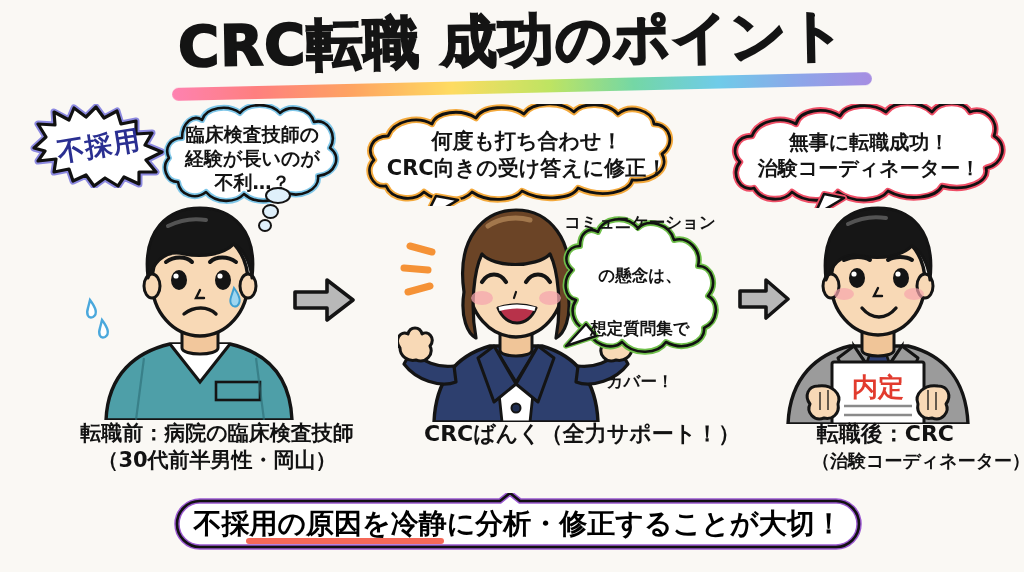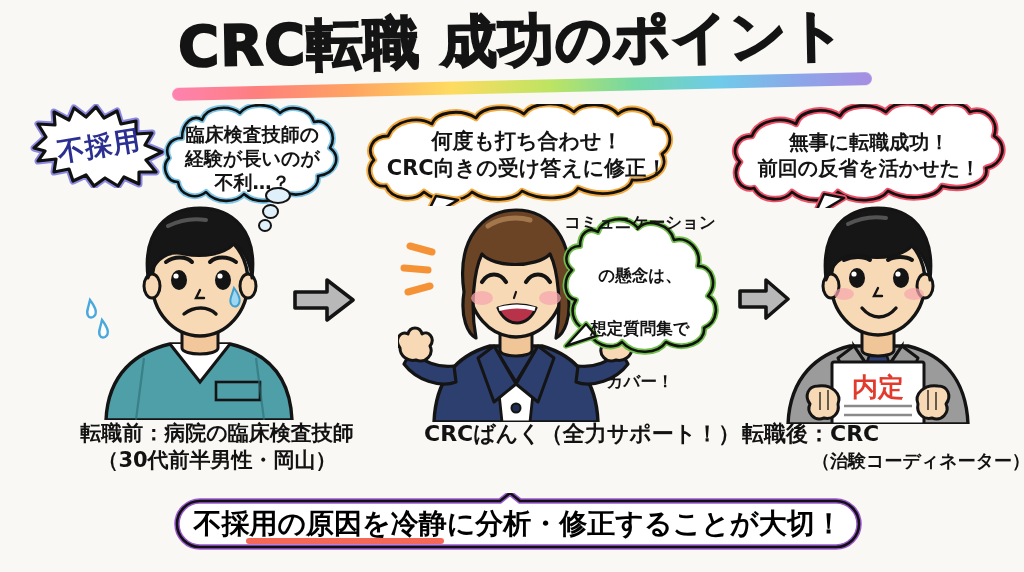--- a/index.html
+++ b/index.html
@@ -157,21 +157,21 @@
   #caption-left   { left: 6px;   top: 420px; width: 380px; }
   #caption-left .cap-line { font-size: 21px; }
   #caption-left .hl { background: #72c7ef; }
   #caption-center { left: 382px; top: 420px; width: 300px; }
   #caption-center .cap-line { font-size: 22px; }
   #caption-center .hl { background: #f5a63c; }
   #caption-right  { left: 700px; top: 420px; width: 318px; }
   #caption-right .cap-line-1 { font-size: 22px; }
   #caption-right .cap-line-2 { font-size: 18px; }
   #caption-right .hl { background: #f59ac5; }
-  #caption-right .r-row { text-align: left; }
+  #caption-right .r-row { text-align: right; }
   #caption-right .r-row.r1 { padding-right: 64px; }
   #caption-right .r-row.r2 { padding-left: 70px; }
 
   
   #banner {
     left: 168px; top: 493px; width: 700px; height: 62px;
   }
   #banner svg { position: absolute; left: 0; top: 0; }
   #banner-text {
     position: absolute;
@@ -282,21 +282,21 @@
                C236,-4 212,-4 204,8 C192,-4 166,-4 158,8
                C144,-2 118,0 112,12 C96,2 72,6 68,20 C54,12 30,16 24,32 Z" fill="none" stroke="#111111" stroke-width="2.8" stroke-linejoin="round"></path>
       <path d="M96,90 L86,112 L116,94 Z" fill="#ffffff" stroke="#ef4f67" stroke-width="6" stroke-linejoin="round"></path>
       <path d="M96,90 L86,112 L116,94 Z" fill="#ffffff" stroke="#111111" stroke-width="2.6" stroke-linejoin="round"></path>
     </svg>
     <div class="cloud-body">
       <div class="cloud-line">
         <span class="hl hl-a"></span><span>無事に転職成功！</span>
       </div>
       <div class="cloud-line">
-        <span class="hl hl-b"></span><span>前回の反省を活かせた！</span>
+        <span class="hl hl-b"></span><span>治験コーディネーター！</span>
       </div>
     </div>
   </div>
 
   <div class="abs person" id="person-left">
     <svg width="232" height="224" viewBox="0 0 232 224">
 
       <path d="M22,224 C24,178 52,156 86,148 L146,148 C180,156 206,178 208,224 Z" fill="#4e9fa8" stroke="#141414" stroke-width="3.4" stroke-linejoin="round"></path>
       <path d="M86,148 L116,186 L146,148" fill="#ffffff" stroke="#141414" stroke-width="3"></path>
       <rect x="132" y="186" width="44" height="18" fill="none" stroke="#141414" stroke-width="2.6"></rect>

